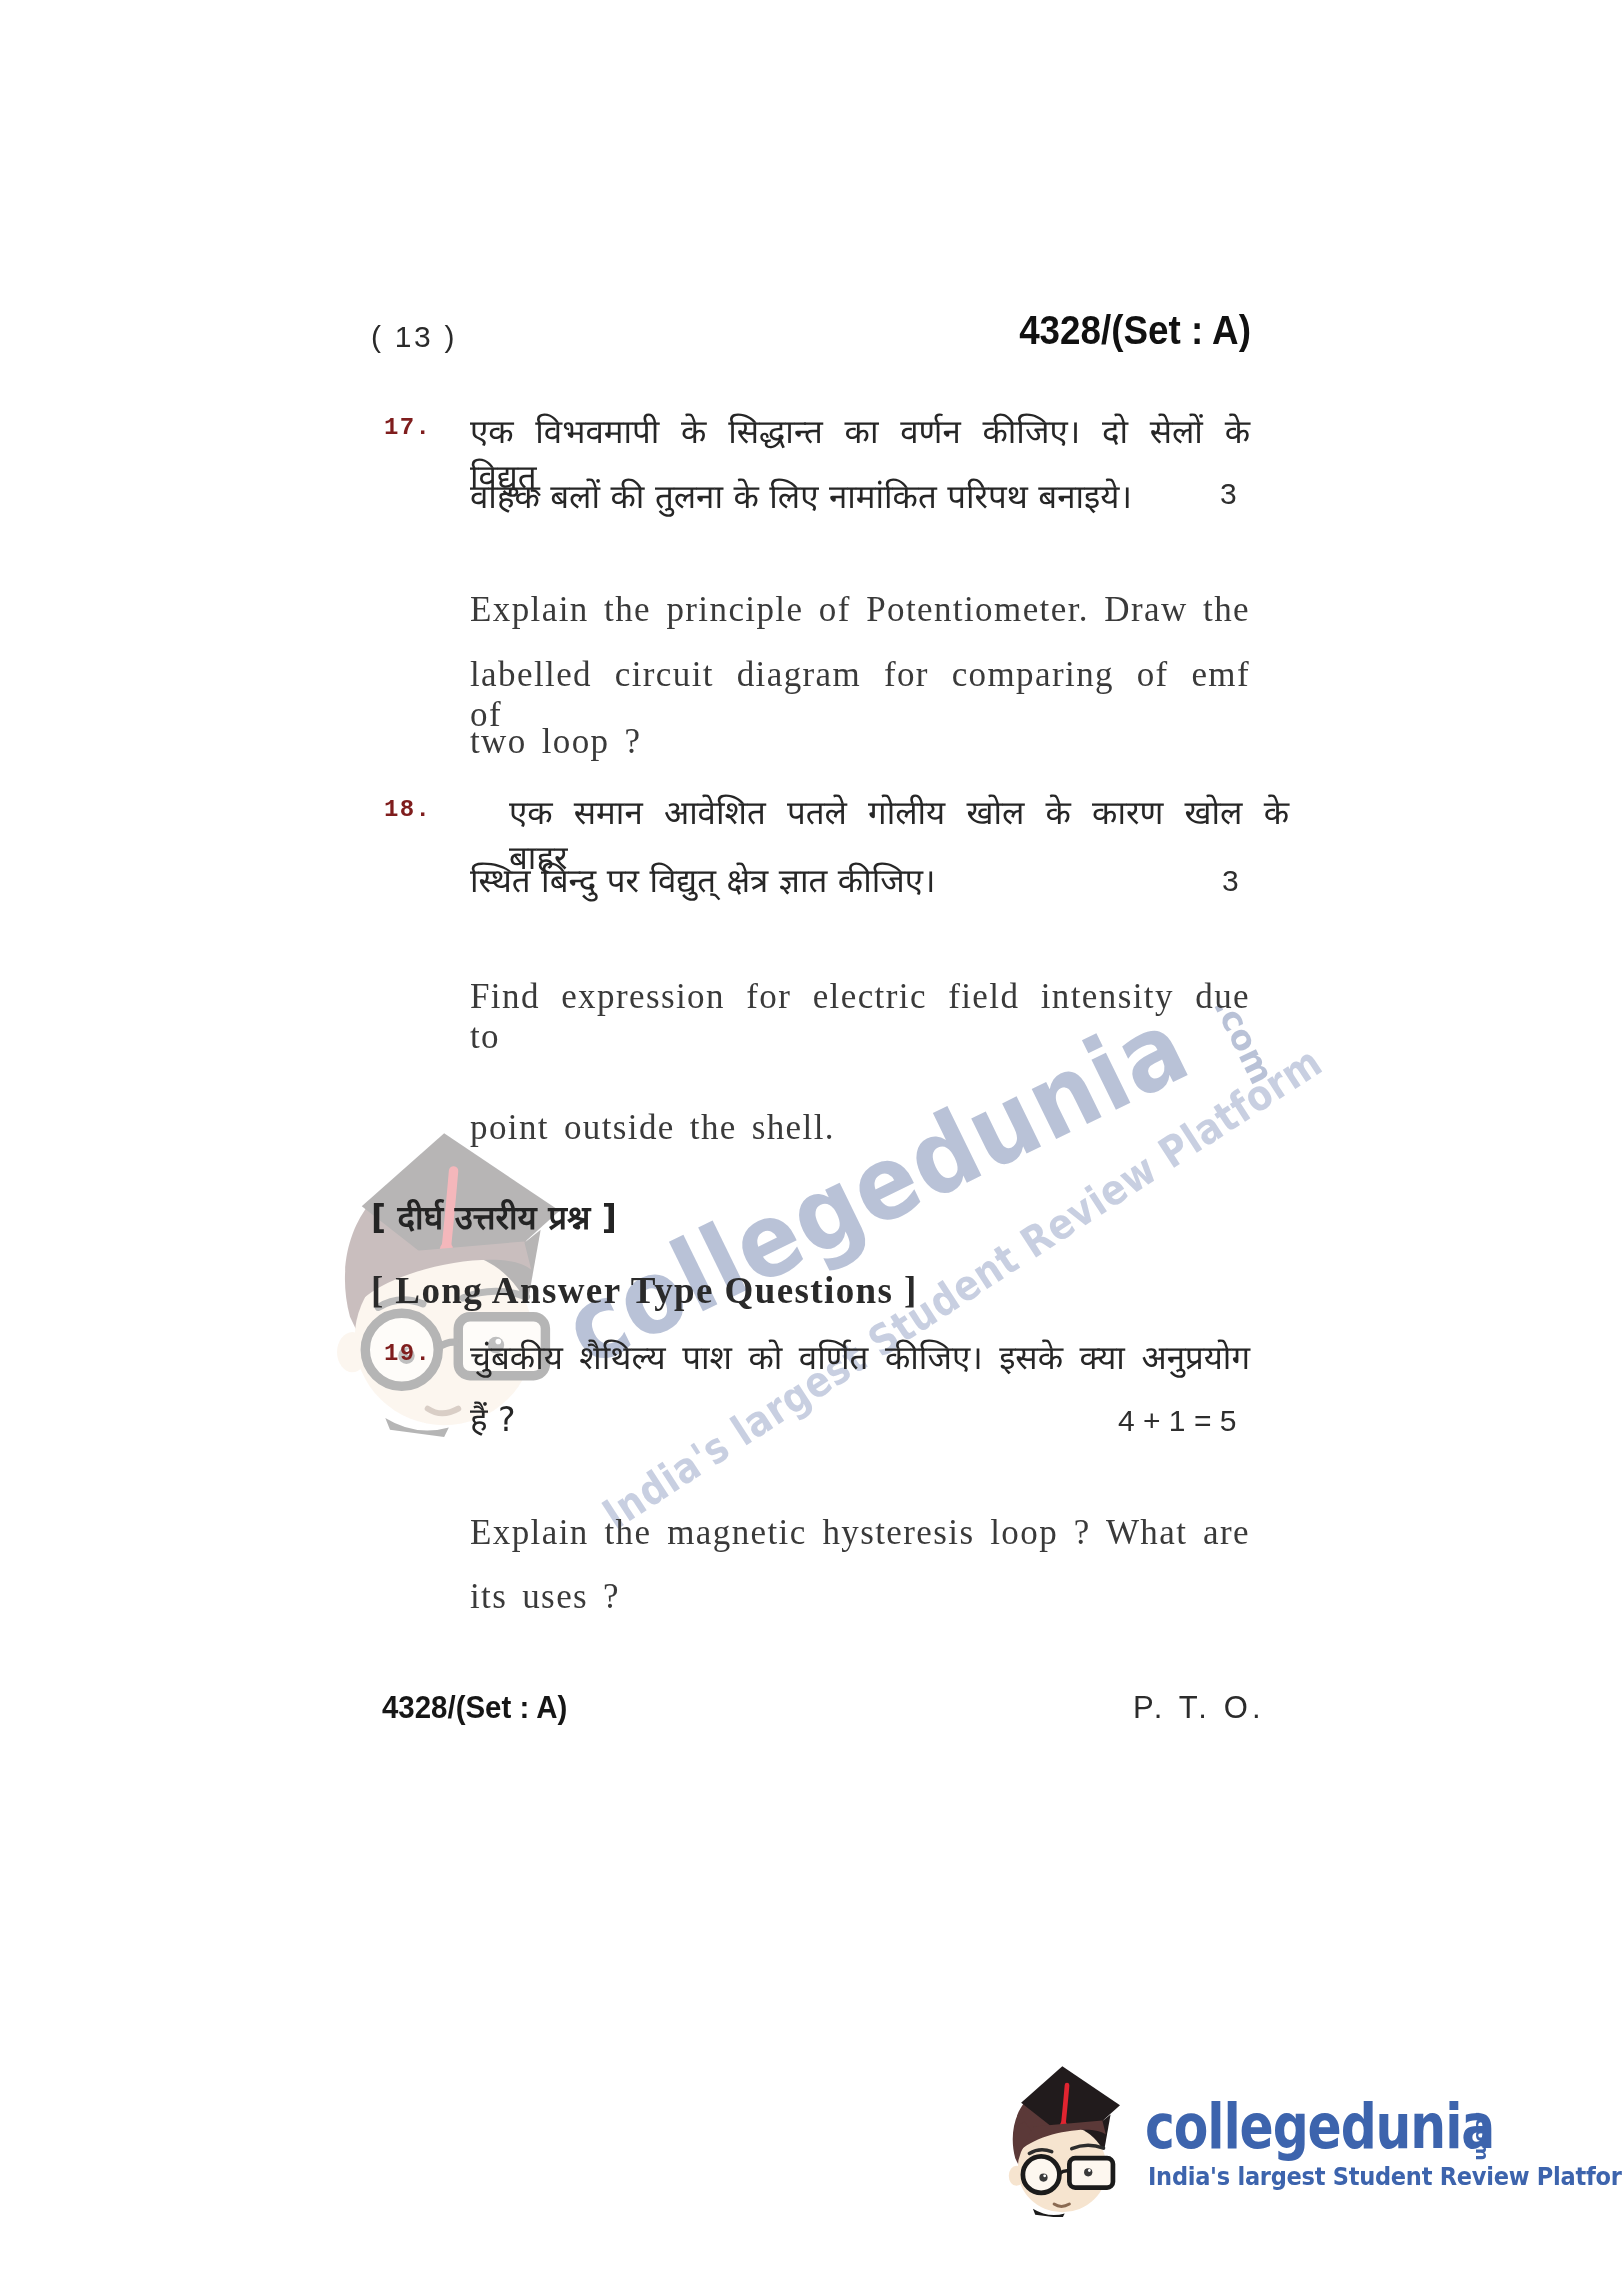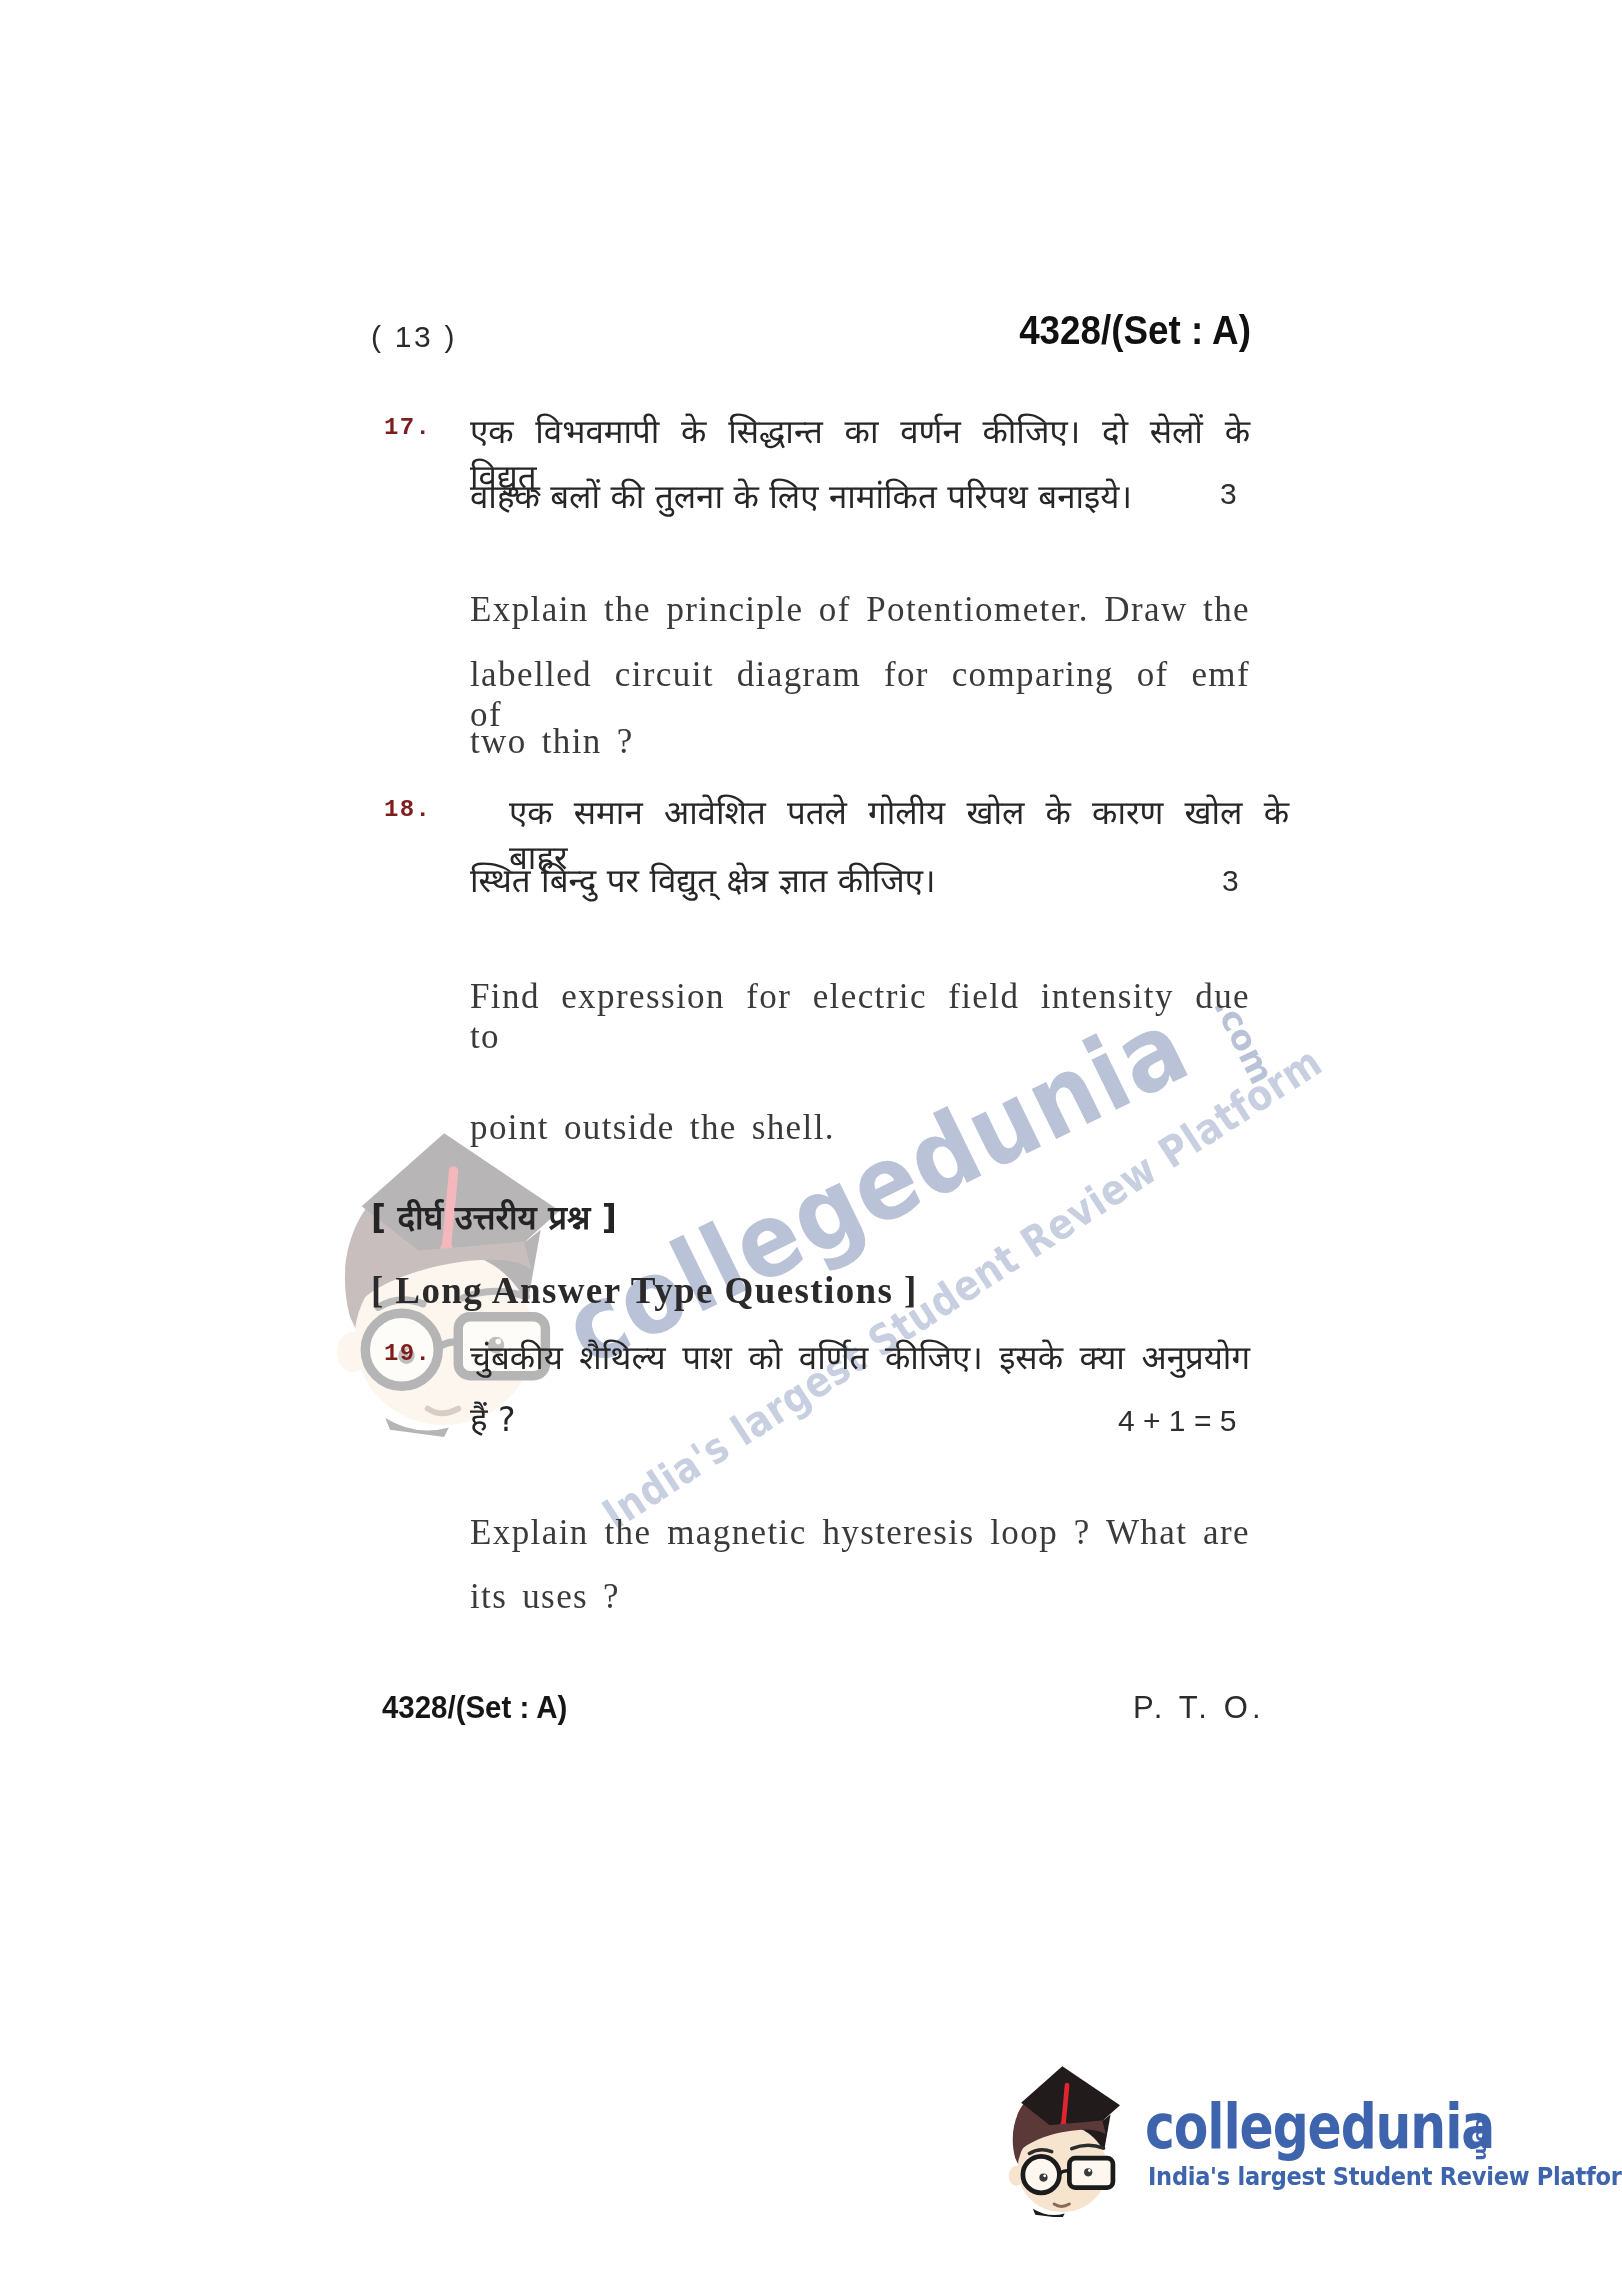--- a/index.html
+++ b/index.html
@@ -76,21 +76,21 @@
 
   <div class="abs z2 hdr-num center-col" style="top:320px;">( 13 )</div>
   <div class="abs z2 hdr-code" style="right:371px;top:308px;">4328/(Set : A)</div>
 
   <div class="abs z2 qnum" style="left:384px;top:414px;">17.</div>
   <div class="abs z2 hindi just" style="top:408px;">एक विभवमापी के सिद्धान्त का वर्णन कीजिए। दो सेलों के विद्युत्</div>
   <div class="abs z2 hindi" style="left:470px;top:473px;">वाहक बलों की तुलना के लिए नामांकित परिपथ बनाइये।</div>
   <div class="abs z2 marks" style="left:1220px;top:477px;">3</div>
   <div class="abs z2 eng just" style="top:561px;">Explain the principle of Potentiometer. Draw the</div>
   <div class="abs z2 eng just" style="top:626px;">labelled circuit diagram for comparing of emf of</div>
-  <div class="abs z2 eng" style="left:470px;top:693px;">two thin ?</div>
+  <div class="abs z2 eng" style="left:470px;top:693px;">two loop ?</div>
 
   <div class="abs z2 qnum" style="left:384px;top:796px;">18.</div>
   <div class="abs z2 hindi just" style="top:789px;margin-left:39px;">एक समान आवेशित पतले गोलीय खोल के कारण खोल के बाहर</div>
   <div class="abs z2 hindi" style="left:470px;top:857px;">स्थित बिन्दु पर विद्युत् क्षेत्र ज्ञात कीजिए।</div>
   <div class="abs z2 marks" style="left:1222px;top:864px;">3</div>
   <div class="abs z2 eng just" style="top:948px;">Find expression for electric field intensity due to</div>
   <div class="abs z2 eng" style="left:470px;top:1079px;">point outside the shell.</div>
 
   <div class="abs z2 sec-en center-col" style="top:1269px;">[ Long Answer Type Questions ]</div>
   <div class="abs z2 sec-hi center-col" style="top:1194px;">[ दीर्घ उत्तरीय प्रश्न ]</div>

